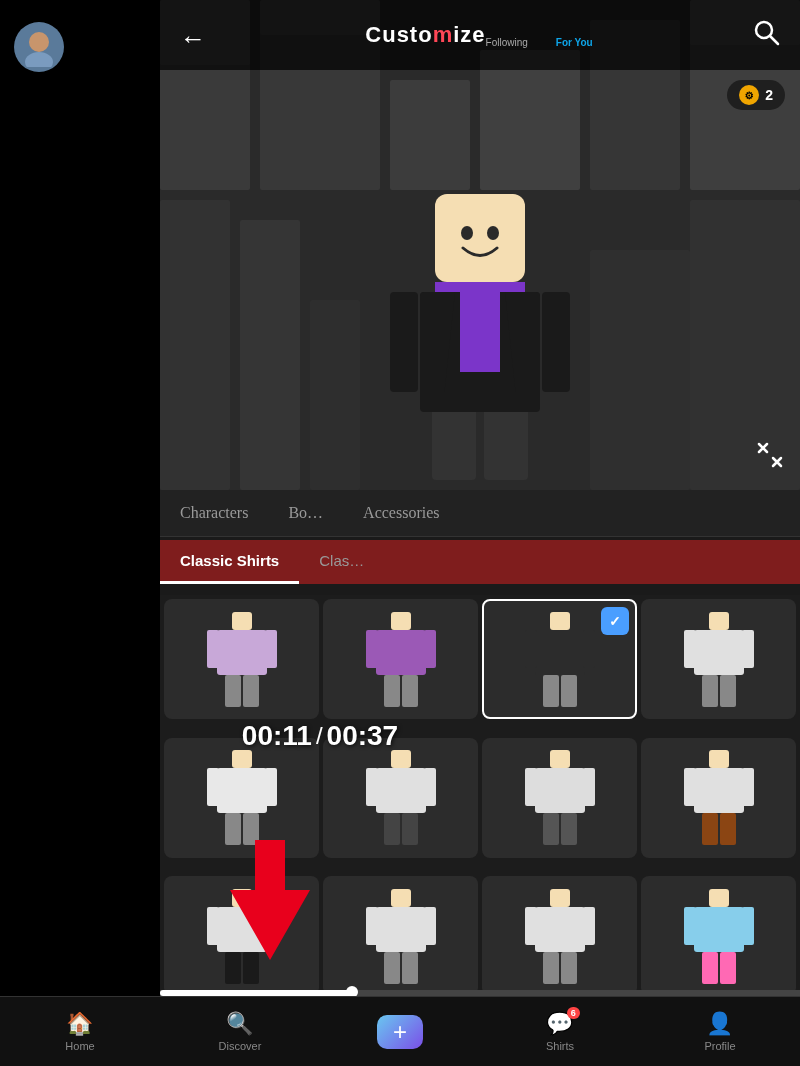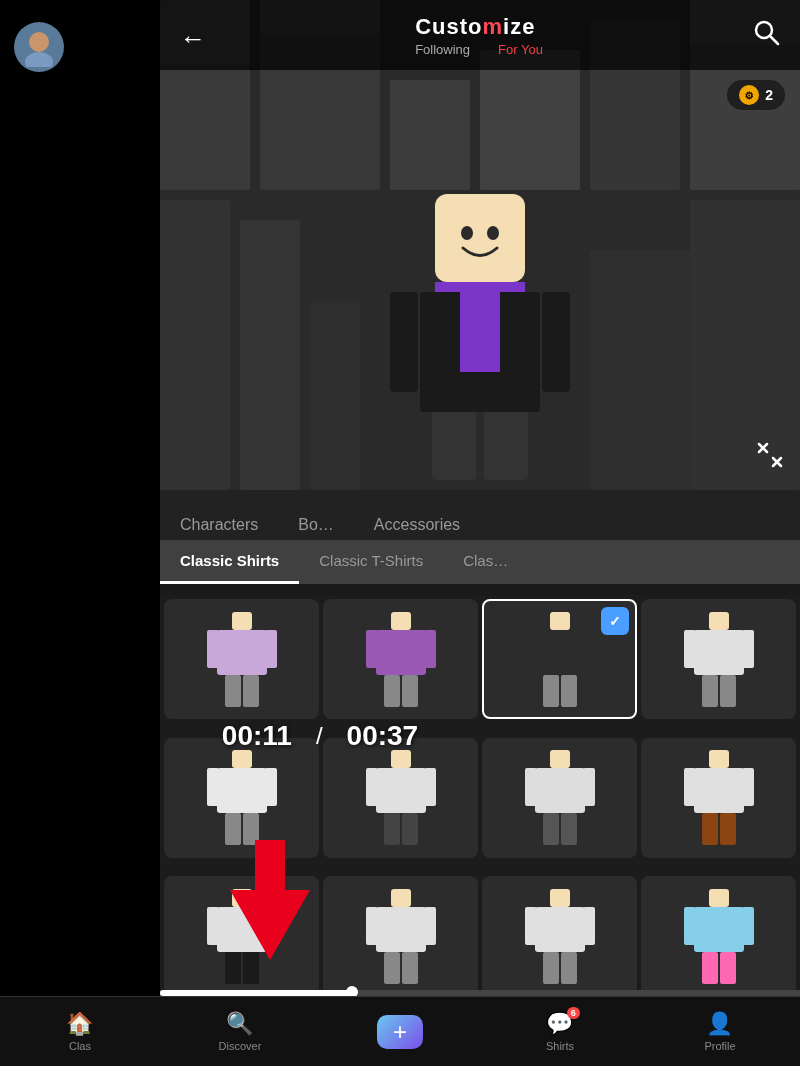--- a/index.html
+++ b/index.html
@@ -67,22 +67,21 @@
 
     .back-btn {
       color: #fff;
       font-size: 26px;
       font-weight: 300;
       cursor: pointer;
     }
 
     .top-center {
       display: flex;
-      flex-direction: column;
-      align-items: flex-start;
+      align-items: flex-end;
     }
 
     .customize-title {
       color: #fff;
       font-size: 22px;
       font-weight: 600;
       letter-spacing: 1px;
     }
 
     .customize-title span {
@@ -90,24 +89,24 @@
     }
 
     .top-tabs {
       display: flex;
       gap: 20px;
       margin-top: 2px;
     }
 
     .top-tab {
       color: #aaa;
-      font-size: 13px;
-      cursor: pointer;
-    }
-    .top-tab.active { color: #ef4444; font-weight: 400; margin-left: 8px; }
+      font-size: 10px;
+      cursor: pointer;
+    }
+    .top-tab.active { color: #0ea5e9; font-weight: 700; margin-left: 8px; }
 
     .search-icon-btn {
       color: #fff;
       font-size: 26px;
       cursor: pointer;
     }
 
     
     .scene-area {
       position: absolute;
@@ -167,39 +166,40 @@
       top: 490px;
       left: 0;
       width: 640px;
       background: #222;
       display: flex;
       overflow-x: hidden;
       border-bottom: 1px solid #333;
       z-index: 15;
     }
     .cat-tab {
-      padding: 26px 20px;
+      padding: 14px 20px;
       color: #999;
       font-size: 16px;
       cursor: pointer;
       white-space: nowrap;
       flex-shrink: 0;
+      font-family: Liberation Serif, serif;
     }
     .cat-tab.active {
       color: #fff;
       font-weight: 700;
     }
 
     
     .sub-tabs {
       position: absolute;
       top: 540px;
       left: 0;
       width: 640px;
-      background: #404040;
+      background: #7f1d1d;
       display: flex;
       overflow-x: hidden;
       z-index: 15;
     }
     .sub-tab {
       padding: 12px 20px;
       color: #999;
       font-size: 15px;
       cursor: pointer;
       white-space: nowrap;
@@ -259,21 +259,20 @@
     
     .timer-overlay {
       position: absolute;
       top: 720px;
       left: 160px;
       width: 320px;
       display: flex;
       align-items: center;
       justify-content: center;
       z-index: 50;
-      gap: 20px;
     }
     .timer-text {
       color: #fff;
       font-size: 28px;
       font-weight: 700;
       text-shadow: 1px 1px 4px rgba(0,0,0,0.8);
     }
     .timer-sep { color: #fff; font-size: 24px; margin: 0 4px; }
 
     
@@ -478,21 +477,20 @@
   </div>
 
   <div class="category-tabs">
     <div class="cat-tab">Characters</div>
     <div class="cat-tab">Bo…</div>
     <div class="cat-tab">Accessories</div>
   </div>
 
   <div class="sub-tabs">
     <div class="sub-tab active">Classic Shirts</div>
-    <div class="sub-tab">Classic T-Shirts</div>
     <div class="sub-tab">Clas…</div>
   </div>
 
   <div class="items-grid">
 
     <div class="item-card">
       <svg width="70" height="95" viewBox="0 0 70 95" xmlns="http://www.w3.org/2000/svg">
         <rect x="25" y="0" width="20" height="18" fill="#f5deb3" rx="3"></rect>
         <rect x="10" y="18" width="50" height="45" fill="#c8a8d8" rx="3"></rect>
         <rect x="0" y="18" width="12" height="38" fill="#c8a8d8" rx="2"></rect>
@@ -631,21 +629,21 @@
 </div>
 
 <div class="progress-bar-area">
   <div class="progress-fill"></div>
   <div class="progress-dot"></div>
 </div>
 
 <div class="bottom-nav">
   <div class="nav-item">
     <span class="nav-icon">🏠</span>
-    <span class="nav-label">Clas</span>
+    <span class="nav-label">Home</span>
   </div>
   <div class="nav-item">
     <span class="nav-icon">🔍</span>
     <span class="nav-label">Discover</span>
   </div>
   <div class="nav-item">
     <div class="nav-plus">
       <span>+</span>
     </div>
   </div>

